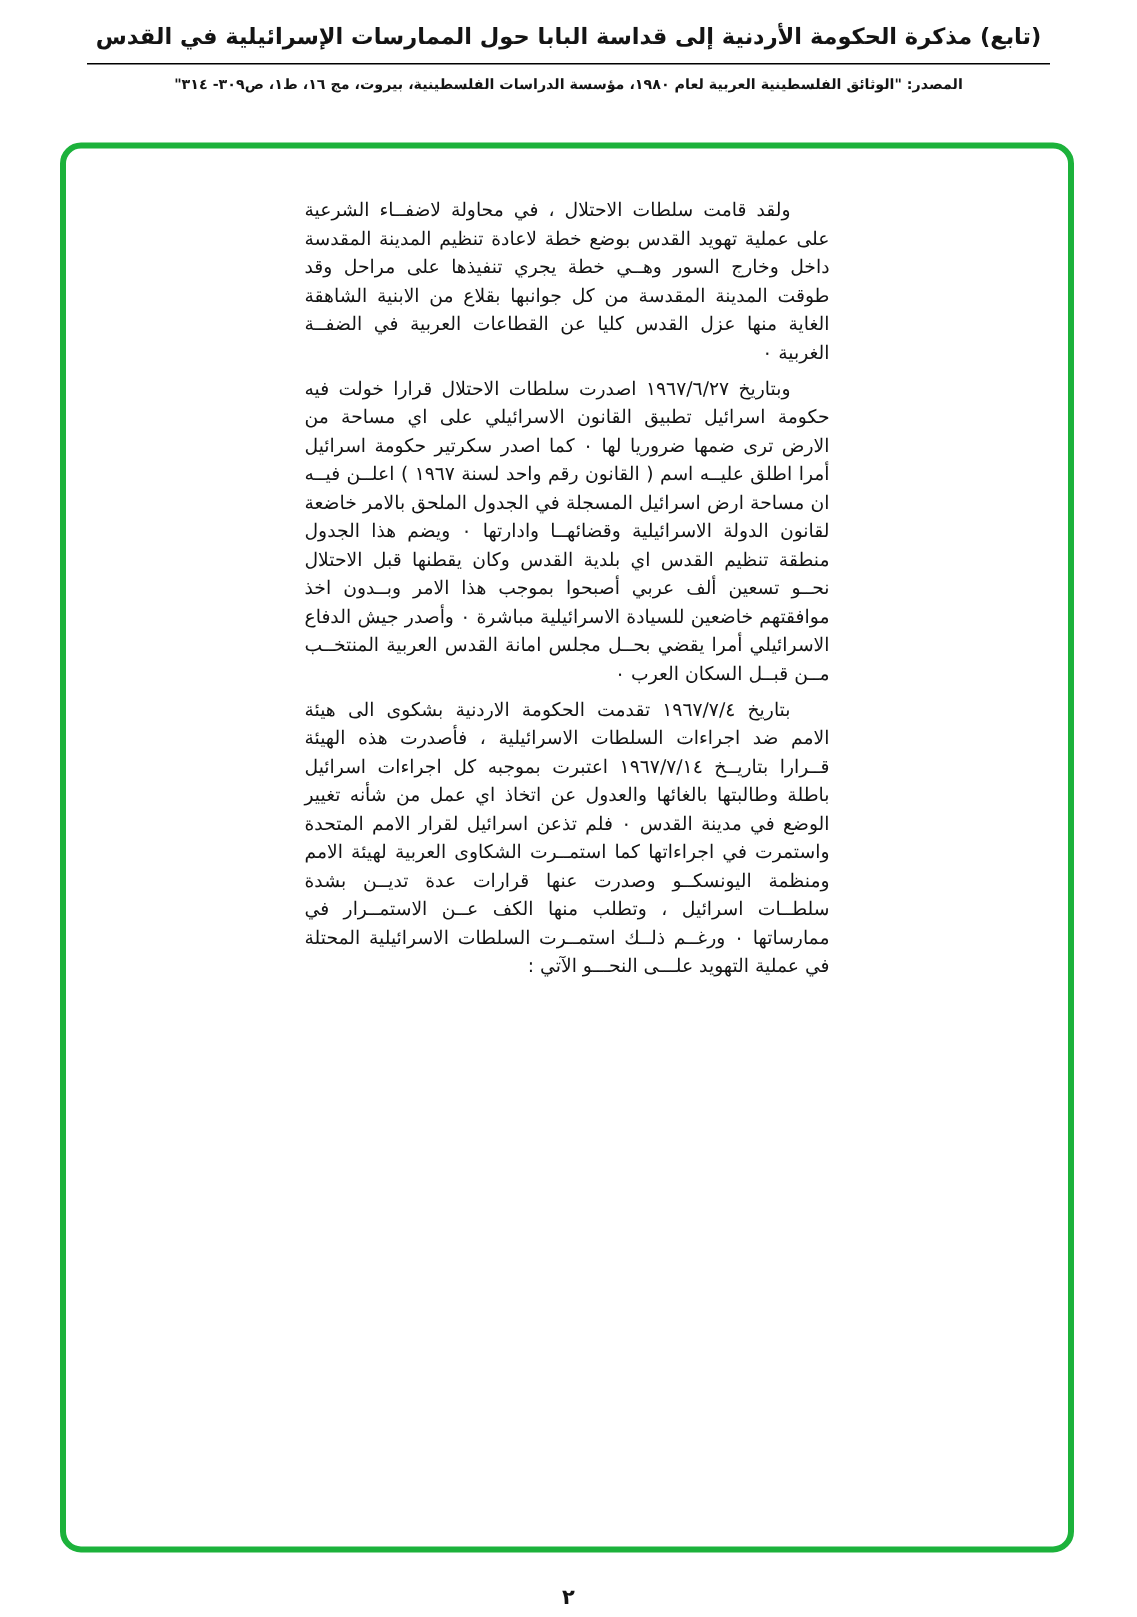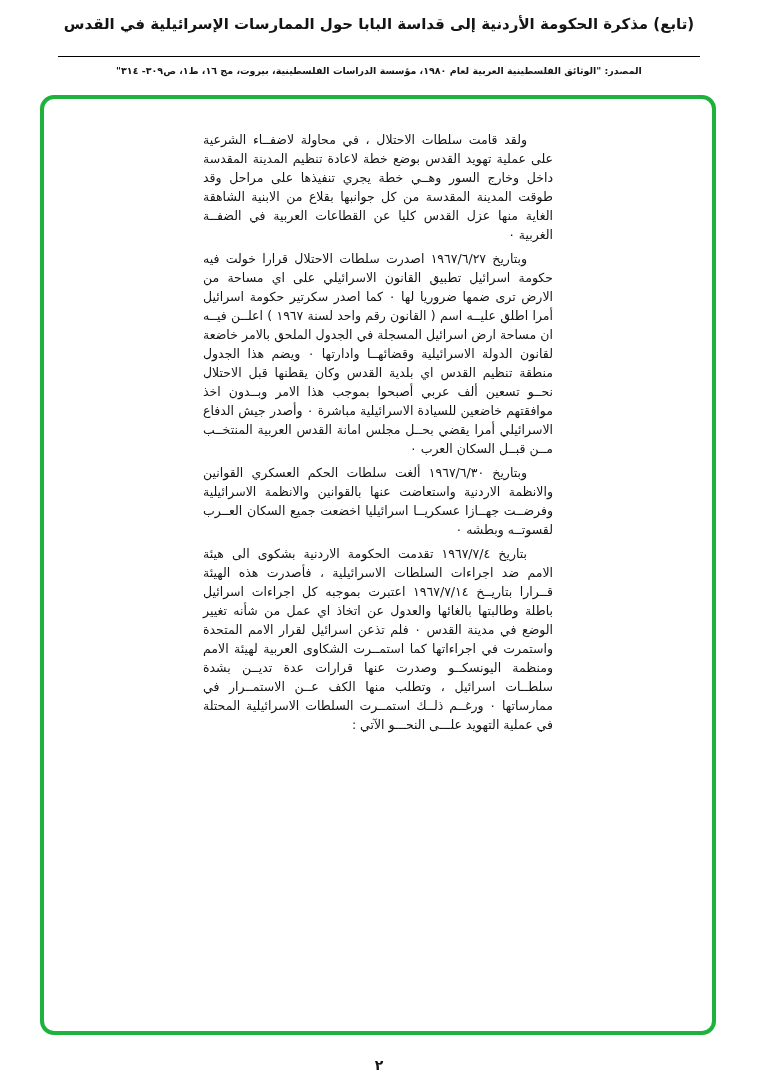--- a/index.html
+++ b/index.html
@@ -23,21 +23,21 @@
   .header {
     text-align: center;
     padding-top: 14px;
     direction: rtl;
   }
   .doc-title {
     display: inline-block;
     font-weight: bold;
     font-size: 15px;
     line-height: 1.4;
-    padding: 0 6px 21px 6px;
+    padding: 0 6px 7px 6px;
     border-bottom: 1.5px solid #000;
     white-space: nowrap;
   }
   .source-line {
     margin-top: 8px;
     font-weight: bold;
     font-size: 9.5px;
     direction: rtl;
     letter-spacing: 0.2px;
   }
@@ -83,20 +83,19 @@
 
   <div class="header">
     <div class="doc-title" dir="rtl">(تابع)  مذكرة الحكومة الأردنية إلى قداسة البابا حول الممارسات الإسرائيلية في القدس</div>
     <div class="source-line" dir="rtl">المصدر: "الوثائق الفلسطينية العربية لعام ١٩٨٠، مؤسسة الدراسات الفلسطينية، بيروت، مج ١٦، ط١، ص٣٠٩- ٣١٤"</div>
   </div>
 
   <div class="frame" style="border-color: rgb(28, 178, 59);">
     <div class="text-col" dir="rtl">
       <p>ولقد قامت سلطات الاحتلال ، في محاولة لاضفــاء الشرعية على عملية تهويد القدس بوضع خطة لاعادة تنظيم المدينة المقدسة داخل وخارج السور وهــي خطة يجري تنفيذها على مراحل وقد طوقت المدينة المقدسة من كل جوانبها بقلاع من الابنية الشاهقة الغاية منها عزل القدس كليا عن القطاعات العربية في الضفــة الغربية ٠</p>
       <p>وبتاريخ ١٩٦٧/٦/٢٧ اصدرت سلطات الاحتلال قرارا خولت فيه حكومة اسرائيل تطبيق القانون الاسرائيلي على اي مساحة من الارض ترى ضمها ضروريا لها ٠ كما اصدر سكرتير حكومة اسرائيل أمرا اطلق عليــه اسم ( القانون رقم واحد لسنة ١٩٦٧ ) اعلــن فيــه ان مساحة ارض اسرائيل المسجلة في الجدول الملحق بالامر خاضعة لقانون الدولة الاسرائيلية وقضائهــا وادارتها ٠ ويضم هذا الجدول منطقة تنظيم القدس اي بلدية القدس وكان يقطنها قبل الاحتلال نحــو تسعين ألف عربي أصبحوا بموجب هذا الامر وبــدون اخذ موافقتهم خاضعين للسيادة الاسرائيلية مباشرة ٠ وأصدر جيش الدفاع الاسرائيلي أمرا يقضي بحــل مجلس امانة القدس العربية المنتخــب مــن قبــل السكان العرب ٠</p>
-      <p>وبتاريخ ١٩٦٧/٦/٣٠ ألغت سلطات الحكم العسكري القوانين والانظمة الاردنية واستعاضت عنها بالقوانين والانظمة الاسرائيلية وفرضــت جهــازا عسكريــا اسرائيليا اخضعت جميع السكان العــرب لقسوتــه وبطشه ٠</p>
       <p>بتاريخ ١٩٦٧/٧/٤ تقدمت الحكومة الاردنية بشكوى الى هيئة الامم ضد اجراءات السلطات الاسرائيلية ، فأصدرت هذه الهيئة قــرارا بتاريــخ ١٩٦٧/٧/١٤ اعتبرت بموجبه كل اجراءات اسرائيل باطلة وطالبتها بالغائها والعدول عن اتخاذ اي عمل من شأنه تغيير الوضع في مدينة القدس ٠ فلم تذعن اسرائيل لقرار الامم المتحدة واستمرت في اجراءاتها كما استمــرت الشكاوى العربية لهيئة الامم ومنظمة اليونسكــو وصدرت عنها قرارات عدة تديــن بشدة سلطــات اسرائيل ، وتطلب منها الكف عــن الاستمــرار في ممارساتها ٠ ورغــم ذلــك استمــرت السلطات الاسرائيلية المحتلة في عملية التهويد علـــى النحـــو الآتي :</p>
     </div>
   </div>
 
   <div class="page-number">٢</div>
 
 </div>
 
 </body></html>

